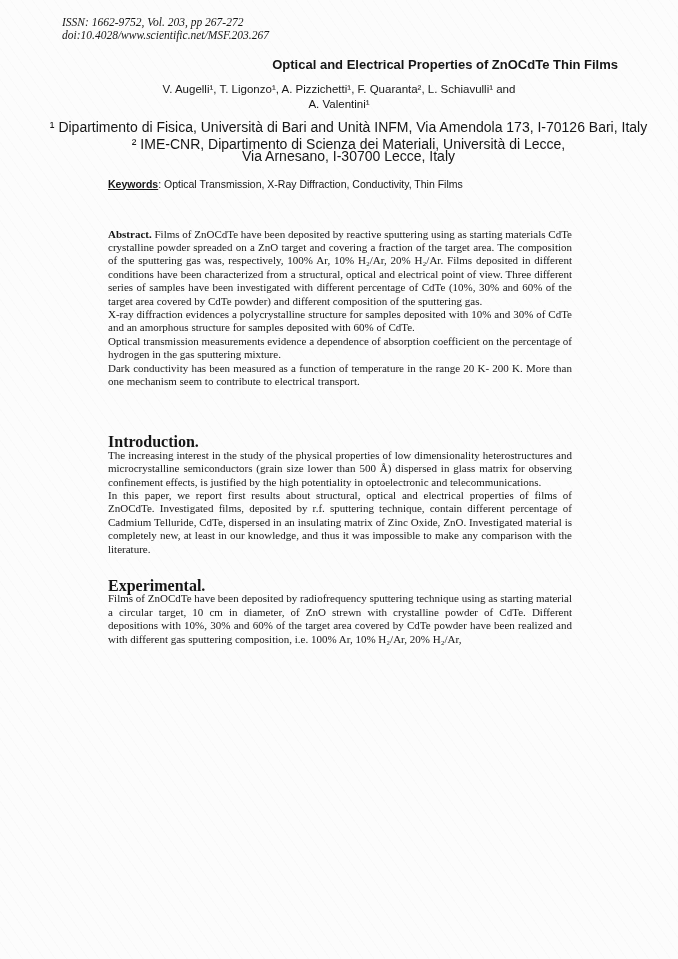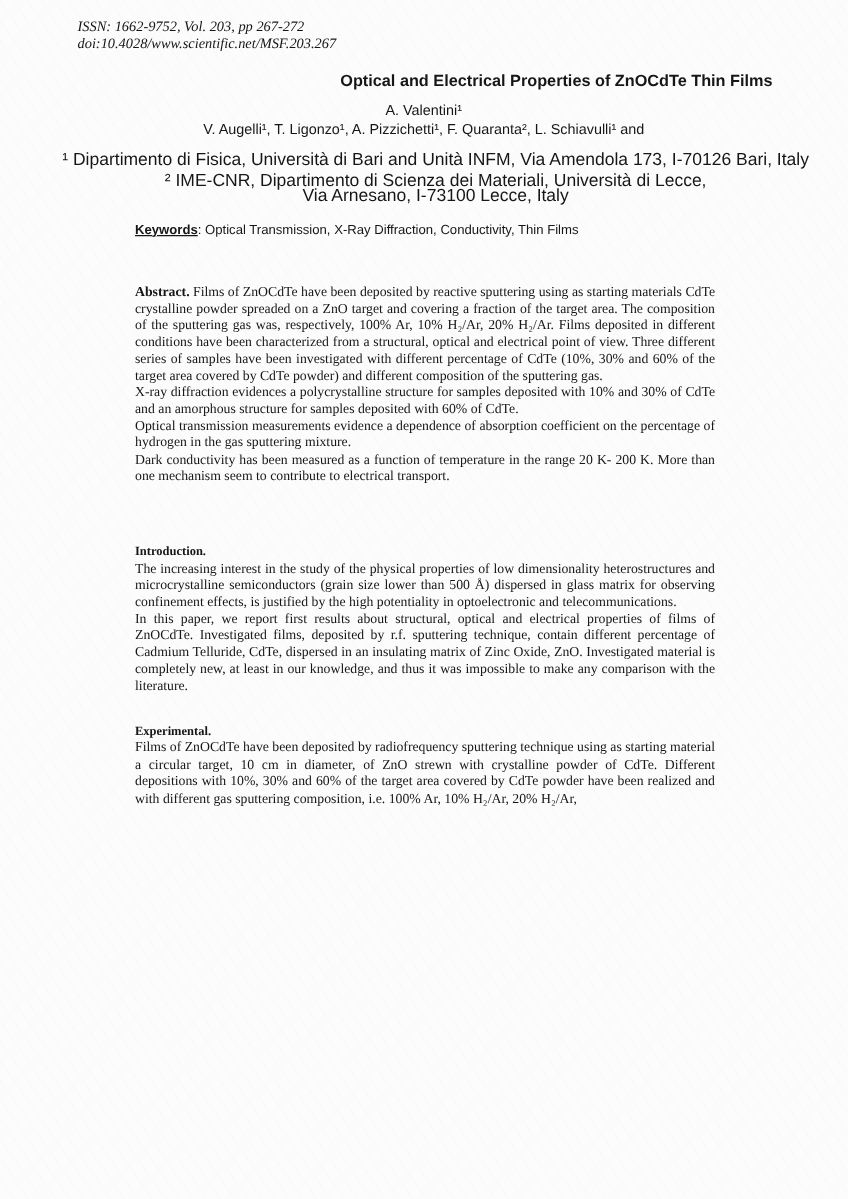--- a/index.html
+++ b/index.html
@@ -60,45 +60,45 @@
   .bodytext {
     margin:0 106px 0 108px;
     font-size:11px;
     line-height:13.4px;
     text-align:justify;
   }
   .bodytext p { margin:0; }
   .abstract { margin-top:38px; }
   .intro { margin-top:47px; }
   .experimental { margin-top:23px; }
-  .sec-heading { font-weight:bold; font-size:10px; }
+  .sec-heading { font-weight:bold; font-size:16px; }
   .ab-label { font-weight:bold; }
 </style>
 </head>
 <body>
 
 <div class="page">
 
   <header class="hdr">
     <div>ISSN: 1662-9752, Vol. 203, pp 267-272</div>
     <div>doi:10.4028/www.scientific.net/MSF.203.267</div>
   </header>
 
   <h1 class="title">Optical and Electrical Properties of ZnOCdTe Thin Films</h1>
 
   <div class="authors">
+    <div>V. Augelli¹, T. Ligonzo¹, A. Pizzichetti¹, F. Quaranta², L. Schiavulli¹ and</div>
     <div>A. Valentini¹</div>
-    <div>V. Augelli¹, T. Ligonzo¹, A. Pizzichetti¹, F. Quaranta², L. Schiavulli¹ and</div>
   </div>
 
   <div class="affil affil-1">¹ Dipartimento di Fisica, Università di Bari and Unità INFM, Via Amendola 173, I-70126 Bari, Italy</div>
 
   <div class="affil affil-2">
     <div>² IME-CNR, Dipartimento di Scienza dei Materiali, Università di Lecce,</div>
-    <div>Via Arnesano, I-73100 Lecce, Italy</div>
+    <div>Via Arnesano, I-30700 Lecce, Italy</div>
   </div>
 
   <div class="keywords">
     <span class="kw-label">Keywords</span><span>: Optical Transmission, X-Ray Diffraction, Conductivity, Thin Films</span>
   </div>
 
   <section class="bodytext abstract">
     <p><span class="ab-label">Abstract.</span><span> Films of ZnOCdTe have been deposited by reactive sputtering using as starting materials CdTe crystalline powder spreaded on a ZnO target and covering a fraction of the target area. The composition of the sputtering gas was, respectively, 100% Ar, 10% H₂/Ar, 20% H₂/Ar. Films deposited in different conditions have been characterized from a structural, optical and electrical point of view. Three different series of samples have been investigated with different percentage of CdTe (10%, 30% and 60% of the target area covered by CdTe powder) and different composition of the sputtering gas.</span></p>
     <p>X-ray diffraction evidences a polycrystalline structure for samples deposited with 10% and 30% of CdTe and an amorphous structure for samples deposited with 60% of CdTe.</p>
     <p>Optical transmission measurements evidence a dependence of absorption coefficient on the percentage of hydrogen in the gas sputtering mixture.</p>

